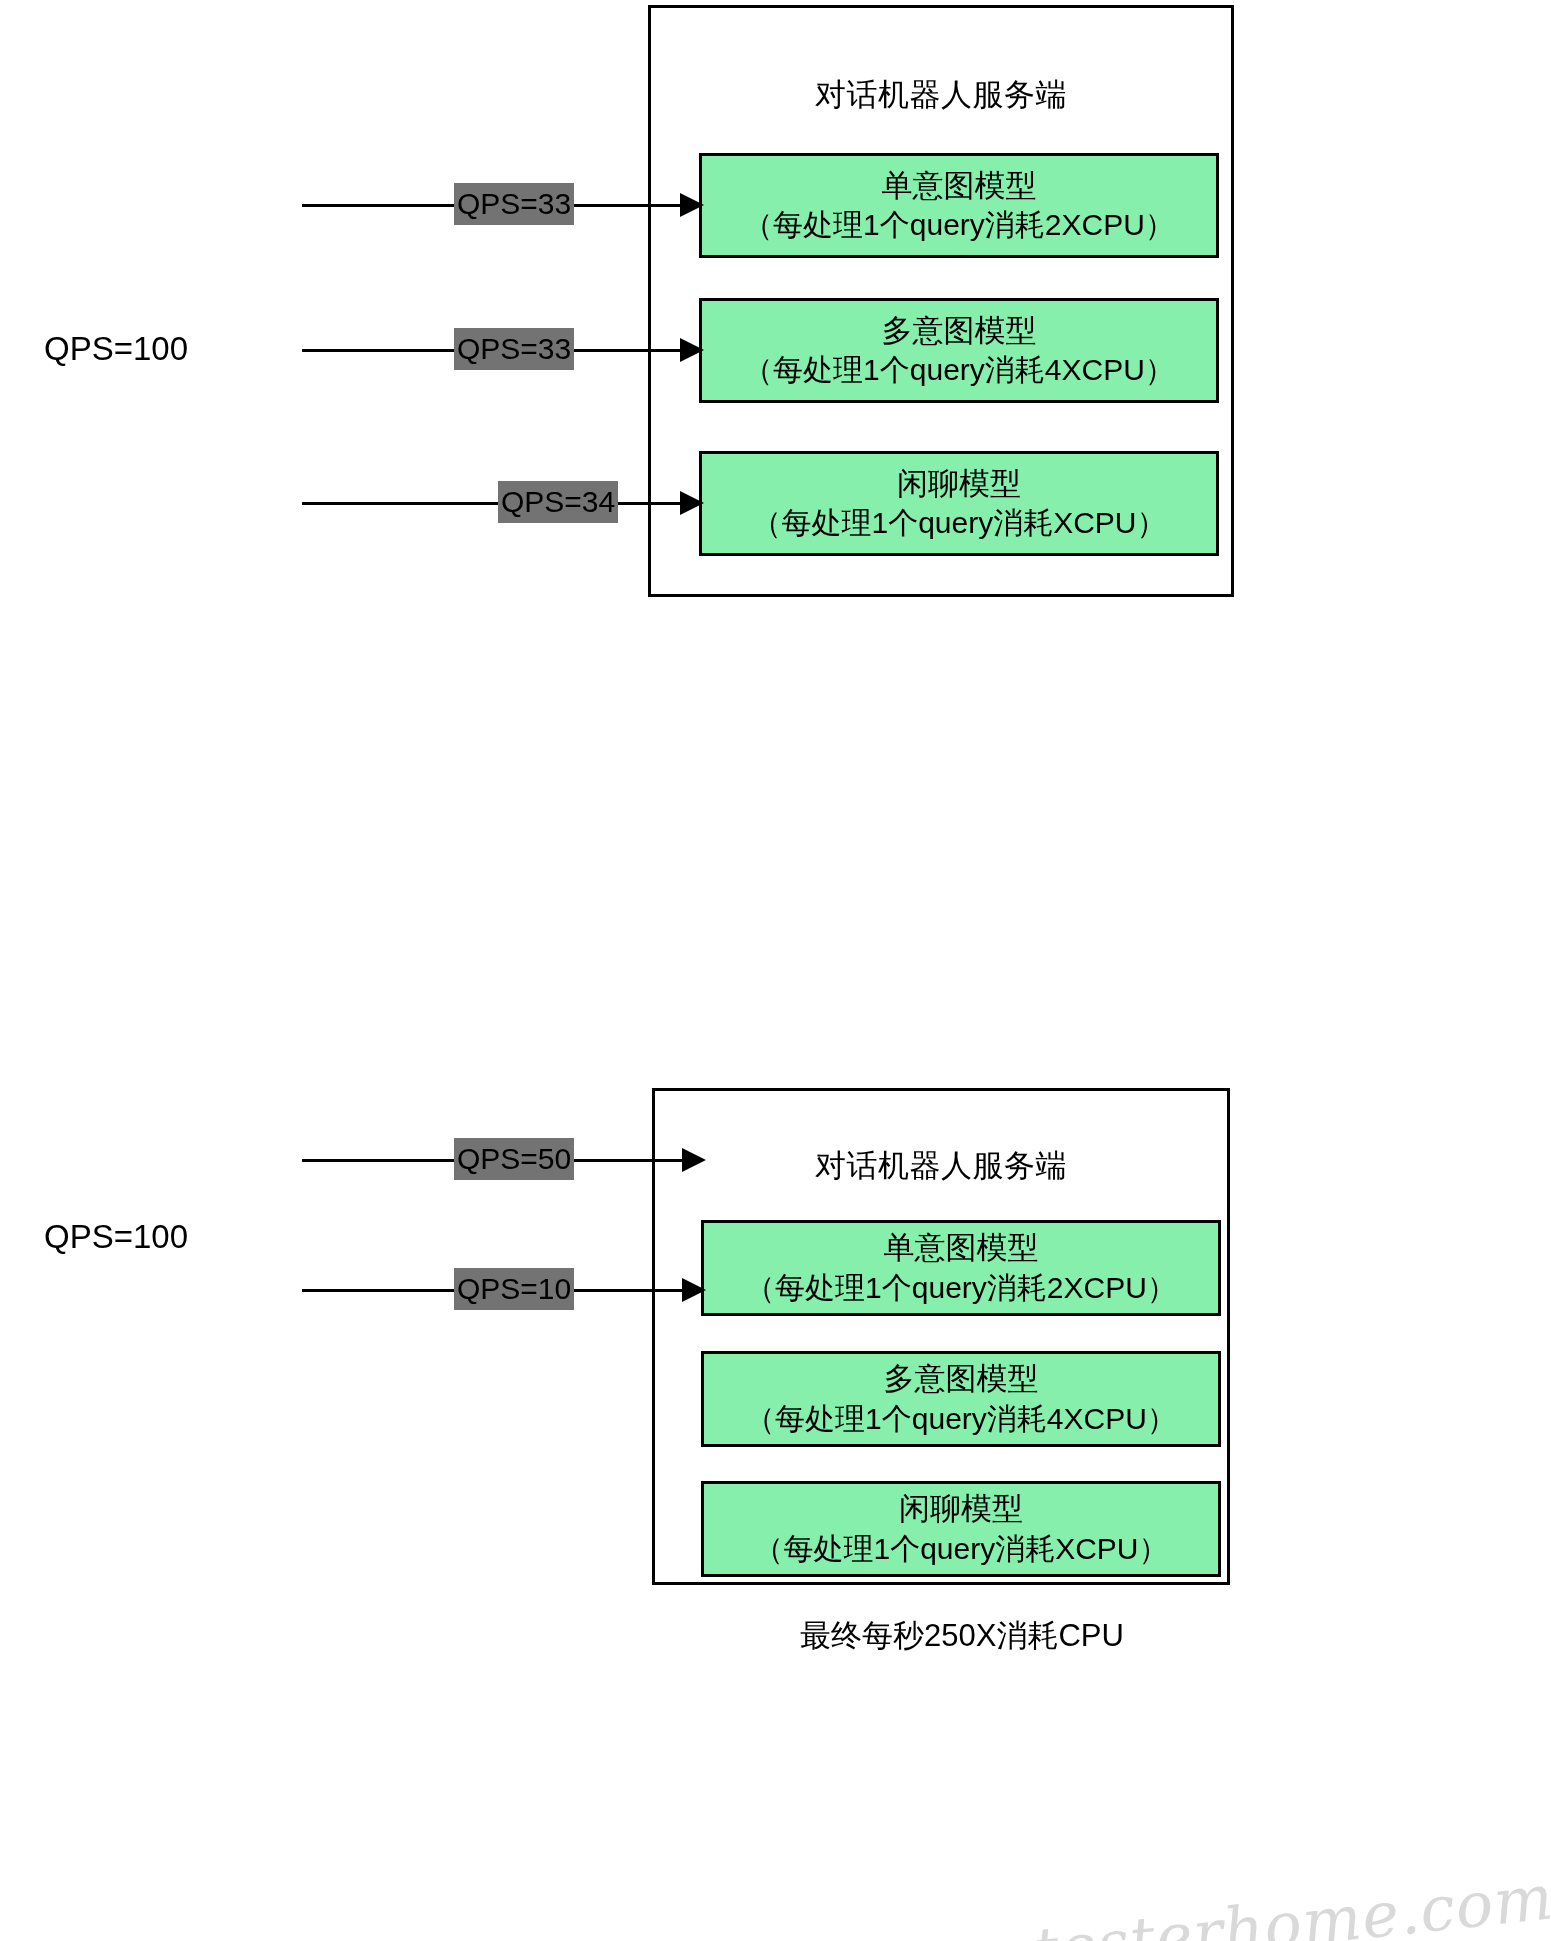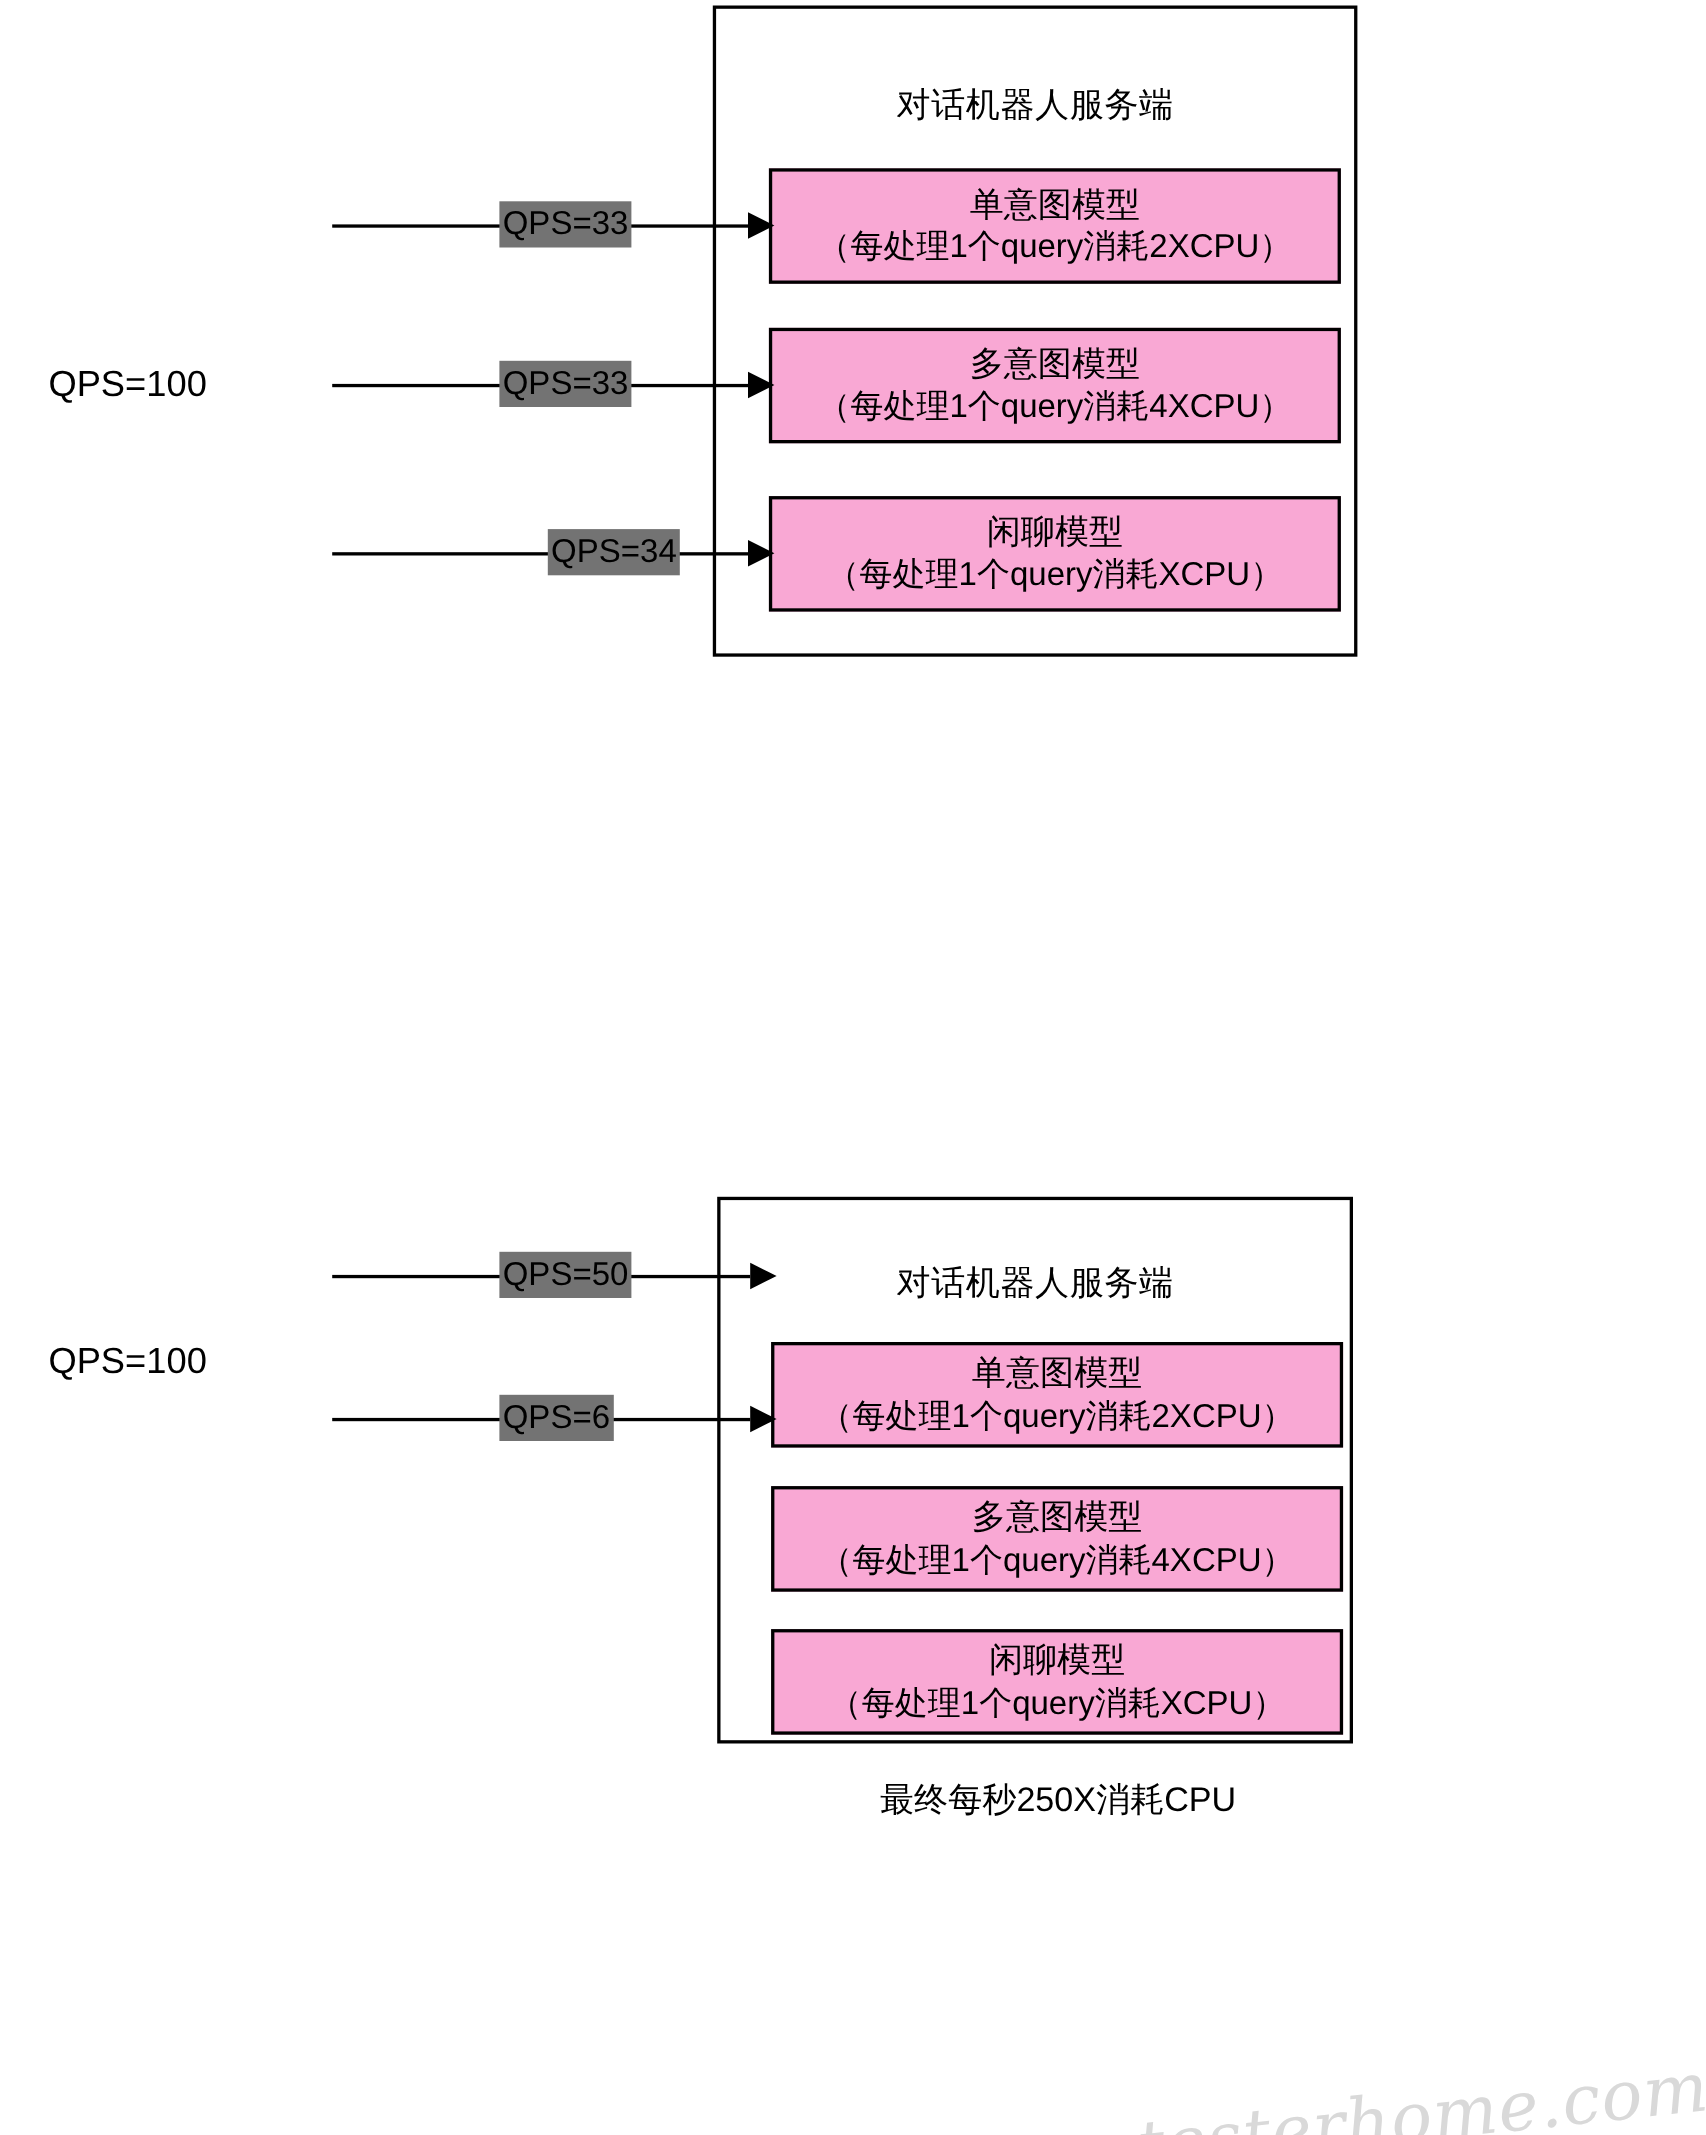--- a/index.html
+++ b/index.html
@@ -39,21 +39,21 @@
     font-size: 31px;
     line-height: 1.1;
     letter-spacing: 0.5px;
     white-space: nowrap;
   }
 
   
   .model-box {
     position: absolute;
     border: 3px solid #000;
-    background: #f9a8d4;
+    background: #86efac;
     box-sizing: border-box;
     display: flex;
     flex-direction: column;
     align-items: center;
     justify-content: center;
   }
   .model-name {
     font-size: 31px;
     line-height: 1.25;
     white-space: nowrap;
@@ -198,19 +198,19 @@
 
   <div class="arrow" style="left: 302px; top: 60px; width: 404px;">
     <div class="arrow-line" style="width:380px;"></div>
     <div class="arrow-head" style="left:380px;"></div>
     <div class="arrow-label" style="left:152px;">QPS=50</div>
   </div>
 
   <div class="arrow" style="left: 302px; top: 190px; width: 404px;">
     <div class="arrow-line" style="width:380px;"></div>
     <div class="arrow-head" style="left:380px;"></div>
-    <div class="arrow-label" style="left:152px;">QPS=6</div>
+    <div class="arrow-label" style="left:152px;">QPS=10</div>
   </div>
 
   <div class="total-label" style="left:800px; top:535px;">最终每秒250X消耗CPU</div>
 </div>
 
 <div class="watermark">testerhome.com</div>
 
 </body></html>

